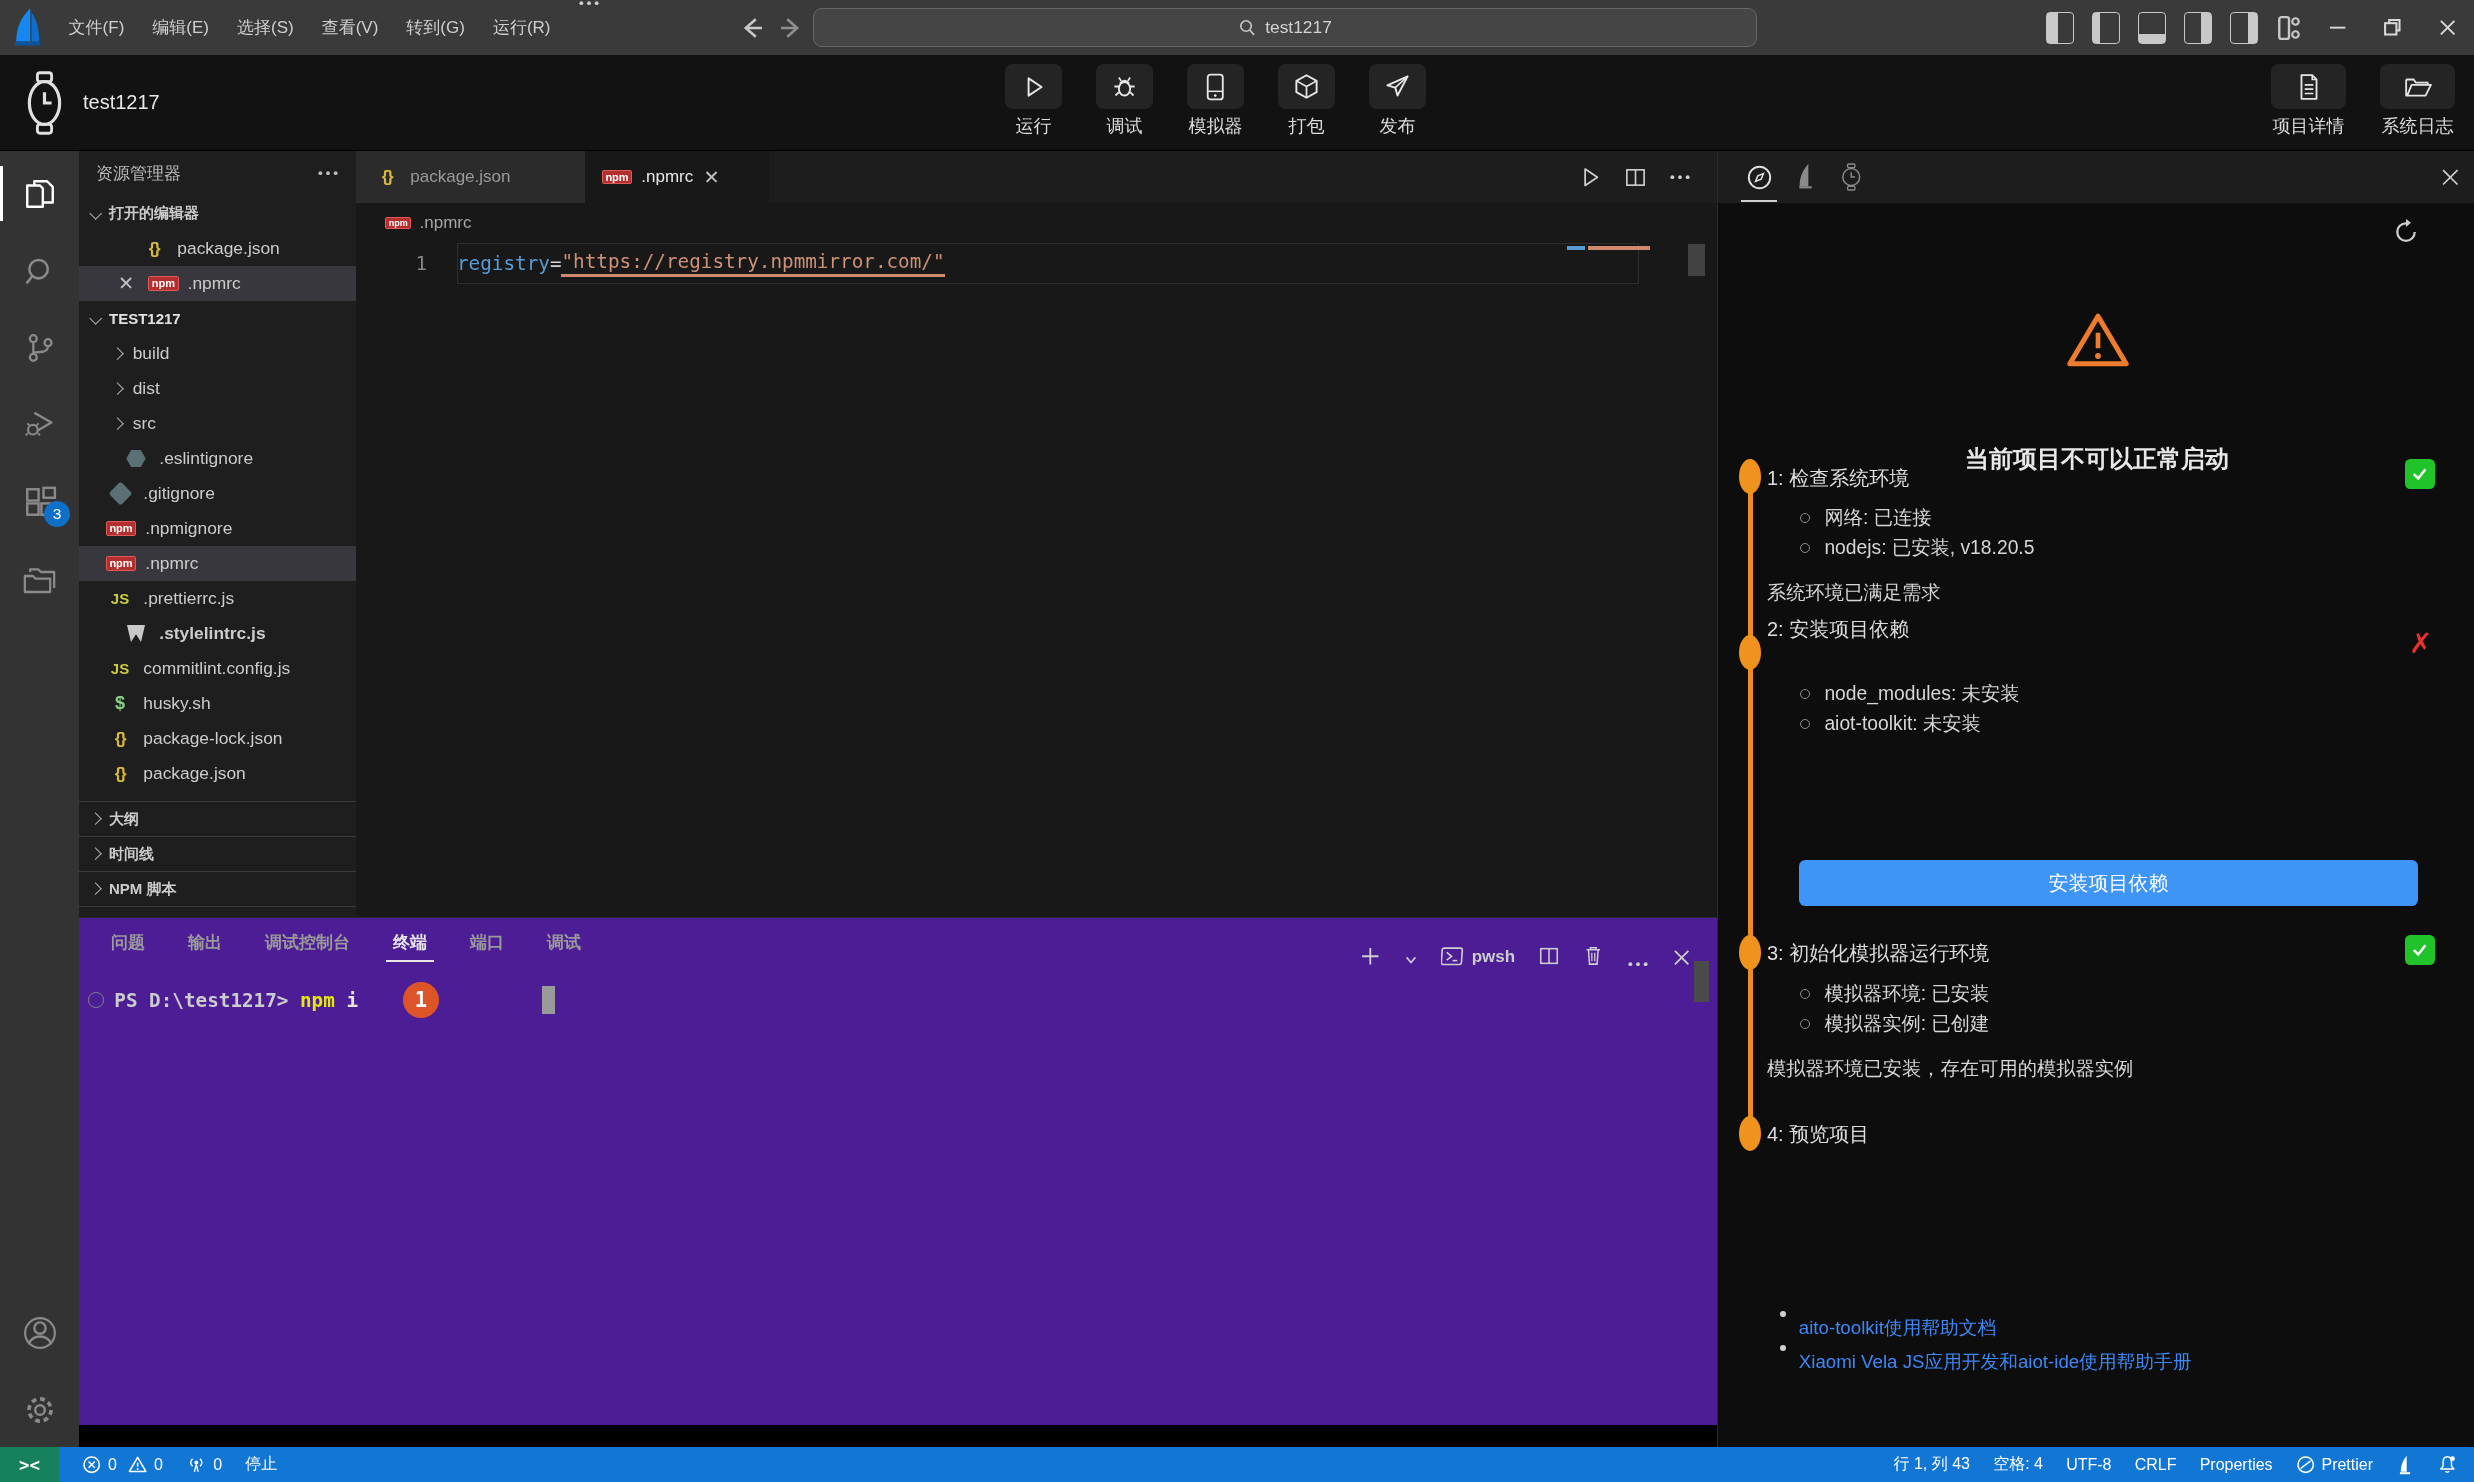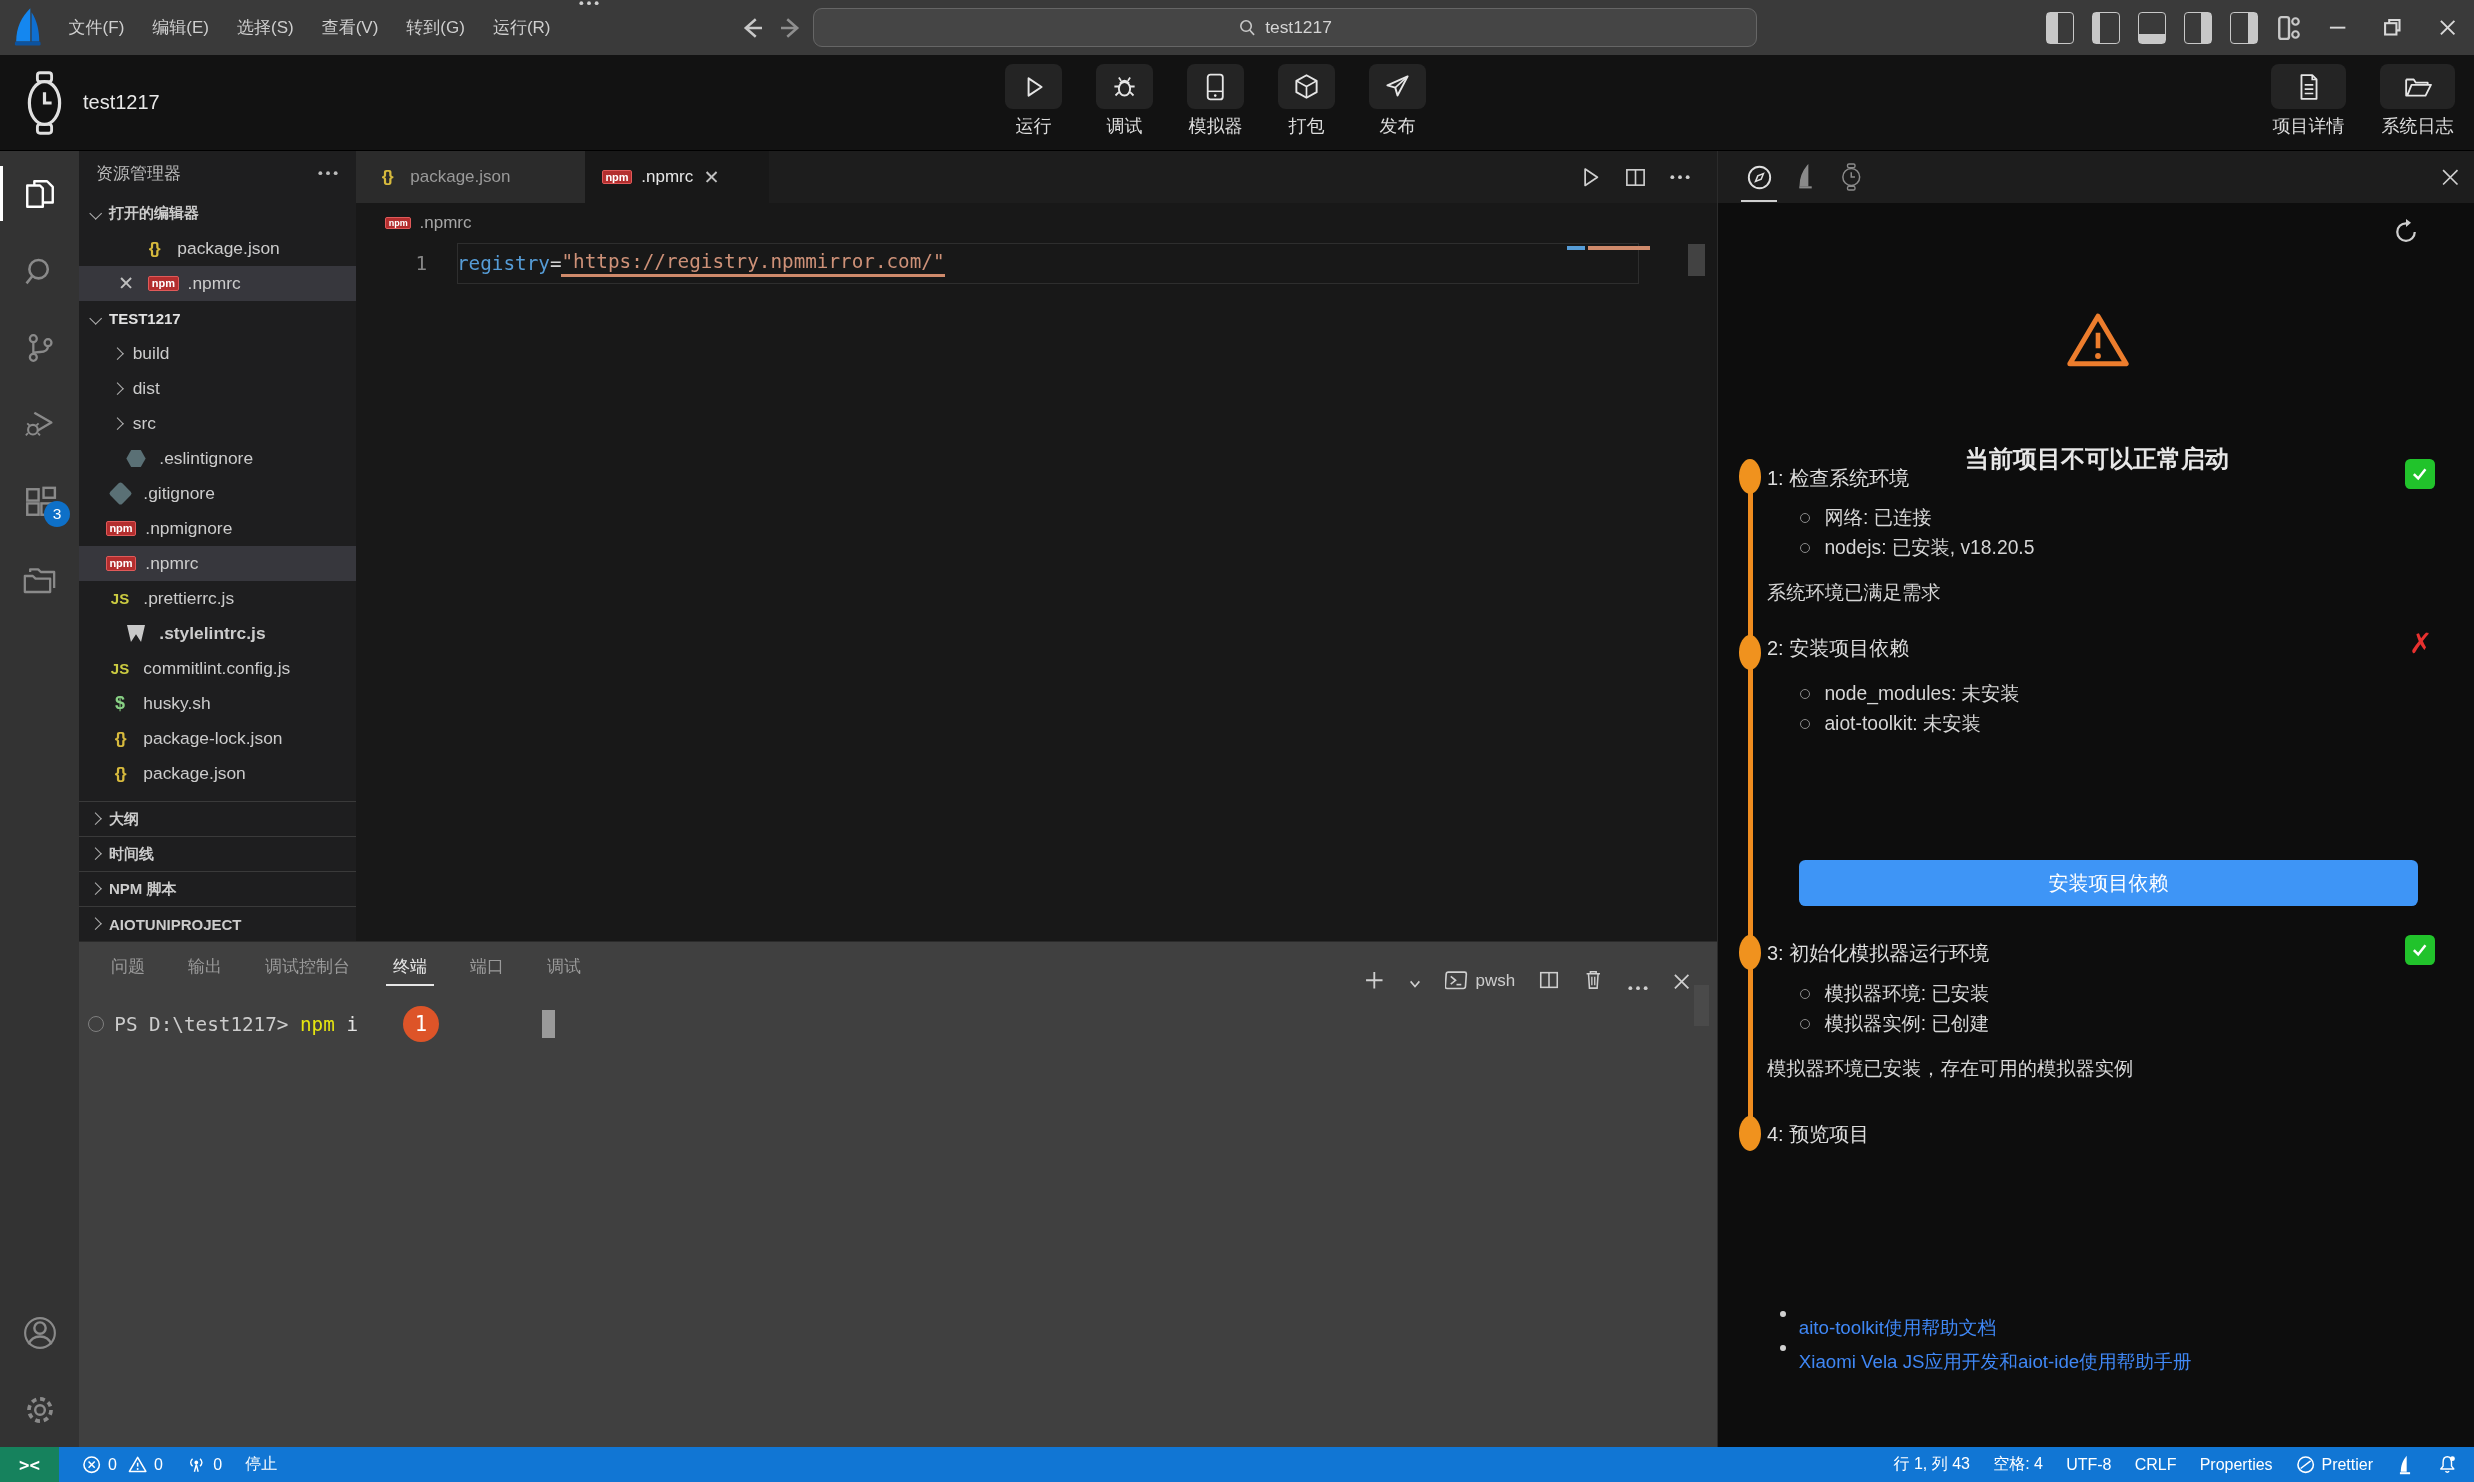--- a/index.html
+++ b/index.html
@@ -79,21 +79,21 @@
   .cl-box{position:absolute;left:101px;right:52px;top:0;bottom:0;border:1.3px solid #2e2e2e;}
   .tok-key{color:#569cd6;}
   .tok-op{color:#d4d4d4;}
   .tok-str{color:#ce9178;border-bottom:3.2px solid #cf8a6b;padding-bottom:1.3px;}
   .minimap{position:absolute;right:53px;top:95px;width:97px;height:5.2px;}
   .mm1{position:absolute;left:0;top:0;width:18px;height:3.9px;background:#569cd6;}
   .mm2{position:absolute;left:20.6px;top:0;width:62px;height:3.9px;background:#cf8a6b;}
   .vslider{position:absolute;right:11.6px;top:93px;width:17px;height:32px;background:#424242;}
 
   
-  .panel{left:79px;top:941px;width:1638px;height:507px;background:#404040;border-top:1.3px solid #2b2b2b;}
+  .panel{left:79px;top:917px;width:1638px;height:507px;background:#4c1d95;border-top:1.3px solid #2b2b2b;font-weight:bold;}
   .ptabs{position:absolute;left:32px;top:0;height:49px;display:flex;gap:43px;align-items:center;font-size:17px;color:#9a9a9a;}
   .ptab{position:relative;height:49px;display:flex;align-items:center;}
   .ptab.active{color:#e6e6e6;}
   .ptab.active::after{content:"";position:absolute;left:50%;transform:translateX(-50%);bottom:5.2px;width:48px;height:1.9px;background:#e6e6e6;}
   .ptools{position:absolute;right:26px;top:0;height:49px;display:flex;align-items:flex-end;gap:23px;color:#cccccc;}
   .pwshlbl{font-size:17px;color:#cccccc;}
   .termline{position:absolute;left:9px;top:64px;display:flex;align-items:center;
             font-family:"DejaVu Sans Mono",monospace;font-size:19.3px;color:#cccccc;}
   .prompt-dec{width:14px;height:14px;border:1.9px solid #7f7f7f;border-radius:50%;margin-right:10.3px;flex:none;}
   .cmd-npm{color:#e5e510;margin-left:11.6px;}
@@ -648,21 +648,21 @@
           <span class="bcirc"></span>
           <span>网络: 已连接</span>
         </div>
       <div class="b">
           <span class="bcirc"></span>
           <span>nodejs: 已安装, v18.20.5</span>
         </div>
     </div>
     <div class="summary" style="top:376px;text-align:center;">系统环境已满足需求</div>
 
-    <div class="step-h" style="top:432px;text-align:right;">2: 安装项目依赖</div>
+    <div class="step-h" style="top:413px;text-align:right;">2: 安装项目依赖</div>
     <div class="failX" style="top:427px;">✗</div>
     <div class="bullets" style="top:476px;">
       <div class="b">
           <span class="bcirc"></span>
           <span>node_modules: 未安装</span>
         </div>
       <div class="b">
           <span class="bcirc"></span>
           <span>aiot-toolkit: 未安装</span>
         </div>

